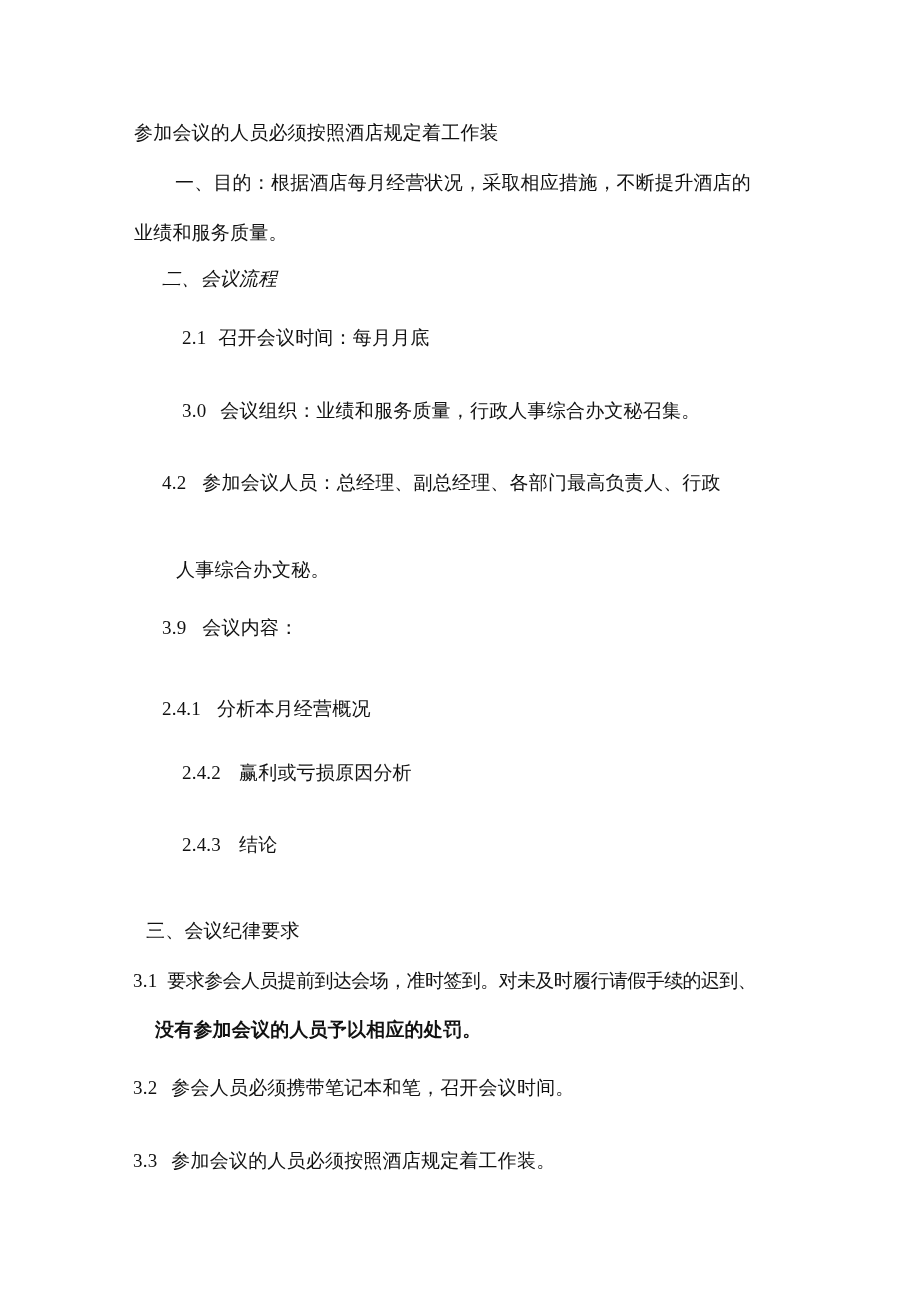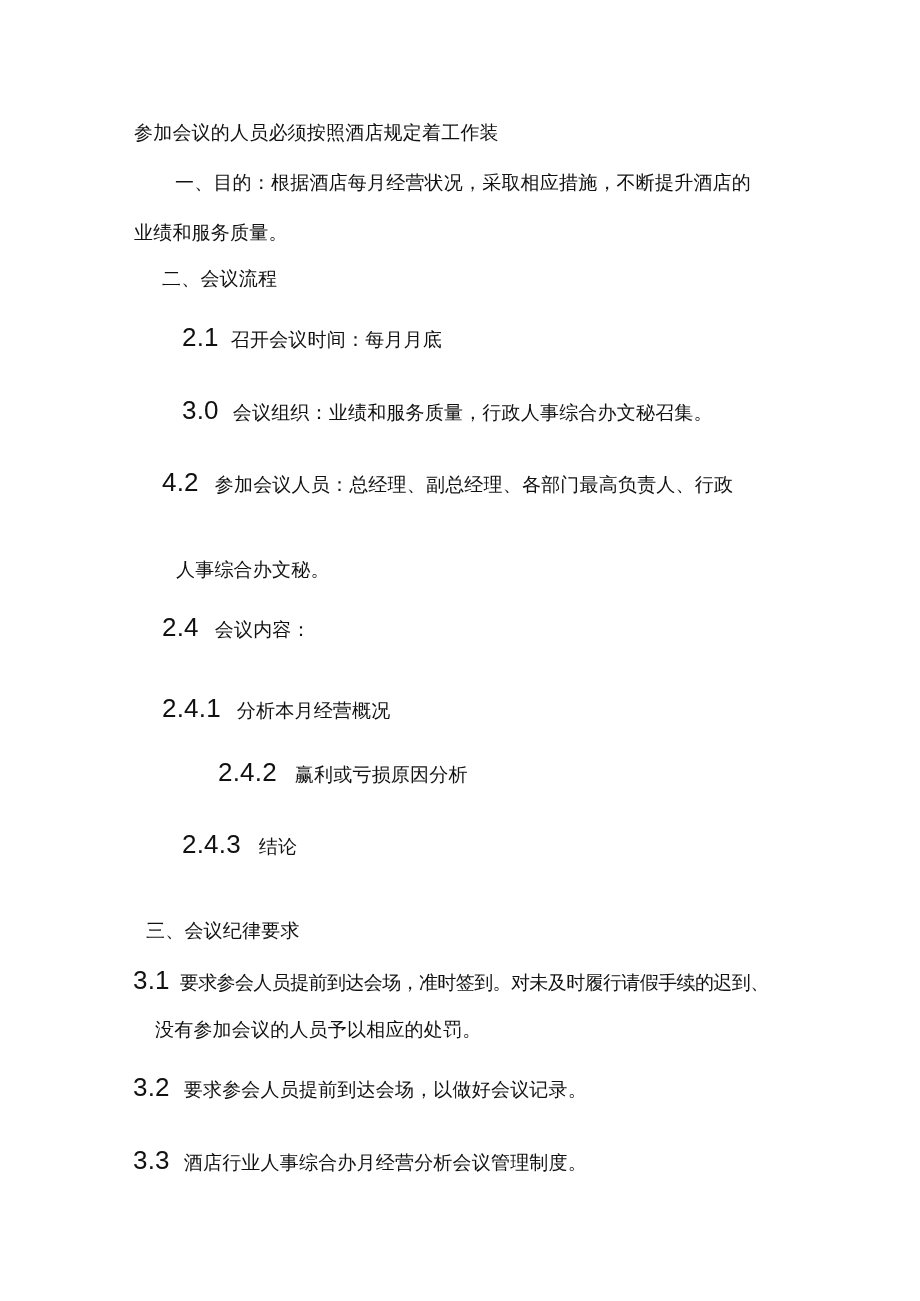--- a/index.html
+++ b/index.html
@@ -1,67 +1,67 @@
 <!DOCTYPE html>
 <html><head>
 <meta charset="utf-8">
 <style>
   html, body { margin:0; padding:0; background:#ffffff; }
   body { width:920px; height:1301px; position:relative; overflow:hidden;
          font-family:"DejaVu Sans","Liberation Sans",sans-serif; color:#111111; }
   .line { position:absolute; font-size:19px; line-height:24px; white-space:nowrap; letter-spacing:0.2px; }
-  .num { display:inline-block; font-family:Liberation Sans, sans-serif; font-size:26px;text-align:right; }
+  .num { display:inline-block; font-family:Liberation Serif, serif; font-size:19px;text-align:right; }
 </style>
 </head>
 <body>
 
 <div>
   <div class="line" style="left:134px;top:120px;">参加会议的人员必须按照酒店规定着工作装</div>
 
   <div class="line" style="left:175px;top:170px;">一、目的：根据酒店每月经营状况，采取相应措施，不断提升酒店的</div>
   <div class="line" style="left:134px;top:220px;">业绩和服务质量。</div>
 
-  <div class="line" style="left:162px;top:266px;">二、会议流程</div>
+  <div class="line" style="left:162px;top:266px;font-style:italic;">二、会议流程</div>
 
   <div class="line" style="left:182px;top:325px;">
     <span class="num">2.1</span><span style="display:inline-block;width:12px"></span><span>召开会议时间：每月月底</span>
   </div>
 
   <div class="line" style="left:182px;top:398px;">
     <span class="num">3.0</span><span style="display:inline-block;width:14px"></span><span>会议组织：业绩和服务质量，行政人事综合办文秘召集。</span>
   </div>
 
   <div class="line" style="left:162px;top:470px;">
     <span class="num">4.2</span><span style="display:inline-block;width:16px"></span><span>参加会议人员：总经理、副总经理、各部门最高负责人、行政</span>
   </div>
   <div class="line" style="left:176px;top:557px;">人事综合办文秘。</div>
 
   <div class="line" style="left:162px;top:615px;">
-    <span class="num">2.4</span><span style="display:inline-block;width:16px"></span><span>会议内容：</span>
+    <span class="num">3.9</span><span style="display:inline-block;width:16px"></span><span>会议内容：</span>
   </div>
 
   <div class="line" style="left:162px;top:688px;margin-top:8px;">
     <span class="num">2.4.1</span><span style="display:inline-block;width:16px"></span><span>分析本月经营概况</span>
   </div>
 
-  <div class="line" style="left:182px;top:760px;margin-left:36px;">
+  <div class="line" style="left:182px;top:760px;">
     <span class="num">2.4.2</span><span style="display:inline-block;width:18px"></span><span>赢利或亏损原因分析</span>
   </div>
 
   <div class="line" style="left:182px;top:832px;">
     <span class="num">2.4.3</span><span style="display:inline-block;width:18px"></span><span>结论</span>
   </div>
 
   <div class="line" style="left:146px;top:918px;text-align:right;">三、会议纪律要求</div>
 
   <div class="line" style="left:133px;top:968px;">
     <span class="num">3.1</span><span style="display:inline-block;width:10px"></span><span style="letter-spacing:-0.6px">要求参会人员提前到达会场，准时签到。对未及时履行请假手续的迟到、</span>
   </div>
-  <div class="line" style="left:155px;top:1017px;">没有参加会议的人员予以相应的处罚。</div>
+  <div class="line" style="left:155px;top:1017px;font-weight:bold;">没有参加会议的人员予以相应的处罚。</div>
 
   <div class="line" style="left:133px;top:1075px;">
-    <span class="num">3.2</span><span style="display:inline-block;width:14px"></span><span>要求参会人员提前到达会场，以做好会议记录。</span>
+    <span class="num">3.2</span><span style="display:inline-block;width:14px"></span><span>参会人员必须携带笔记本和笔，召开会议时间。</span>
   </div>
 
   <div class="line" style="left:133px;top:1148px;">
-    <span class="num">3.3</span><span style="display:inline-block;width:14px"></span><span>酒店行业人事综合办月经营分析会议管理制度。</span>
+    <span class="num">3.3</span><span style="display:inline-block;width:14px"></span><span>参加会议的人员必须按照酒店规定着工作装。</span>
   </div>
 </div>
 
 </body></html>

